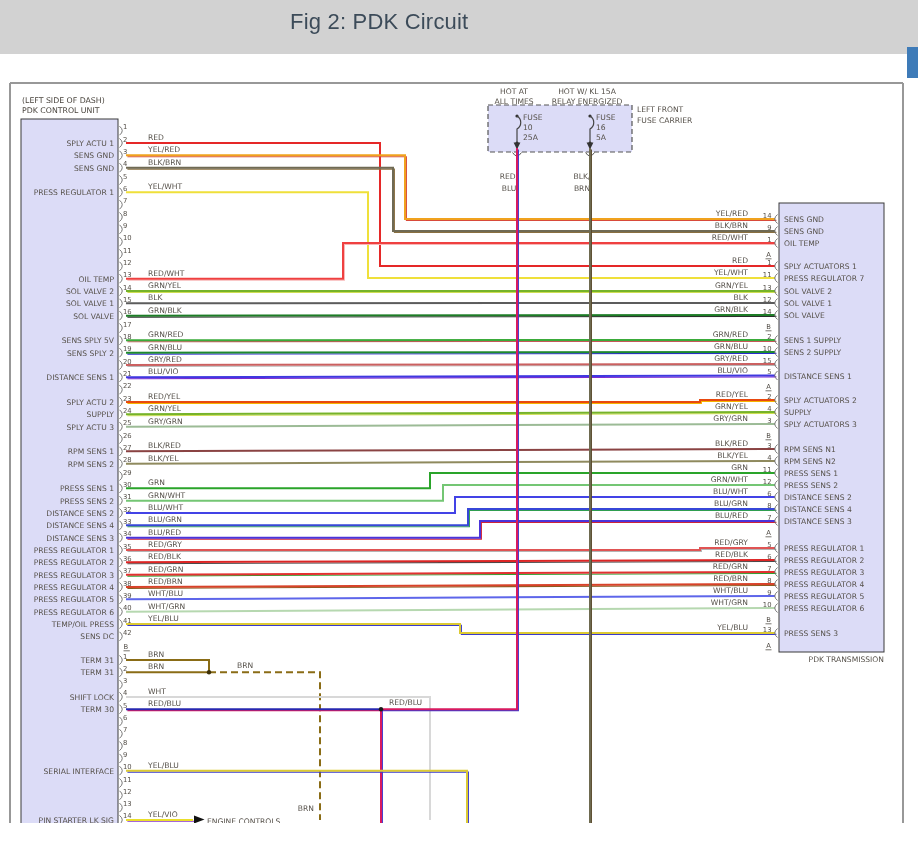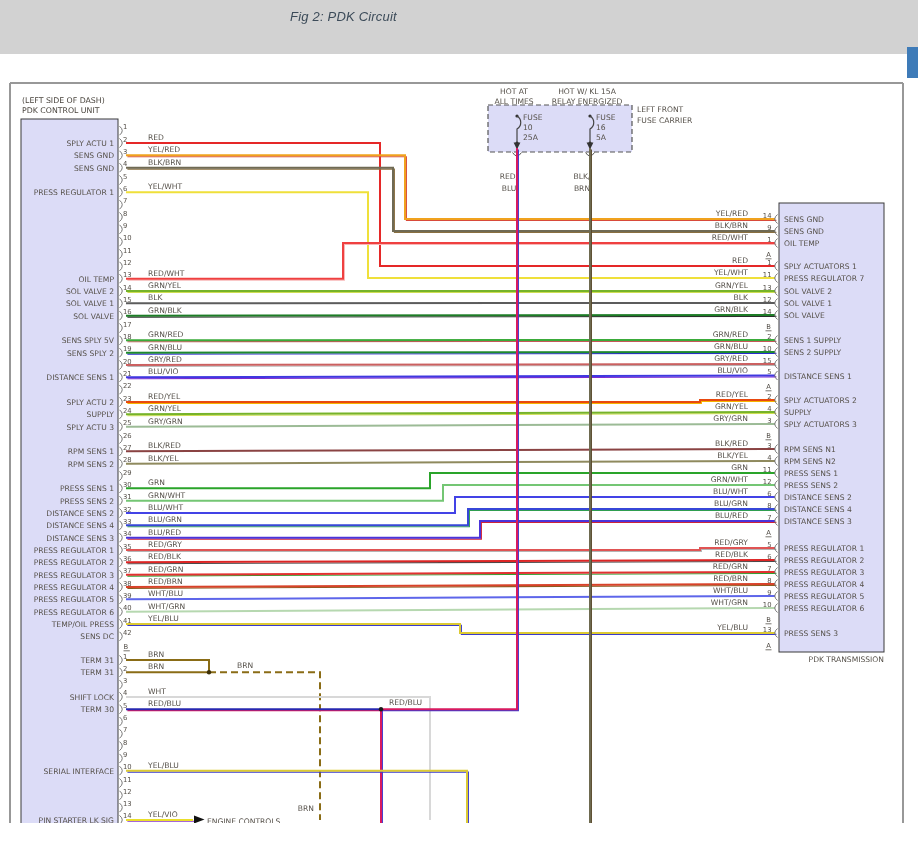--- a/index.html
+++ b/index.html
@@ -1,19 +1,19 @@
 <!DOCTYPE html>
 <html><head>
 <meta charset="utf-8">
 <style>
   html,body{margin:0;padding:0;background:#ffffff;}
   #page{position:relative;width:918px;height:850px;background:#fff;overflow:hidden;
         font-family:"Liberation Sans",sans-serif;}
   #titlebar{position:absolute;left:0;top:0;width:918px;height:54px;}
-  #titlebar .title{position:absolute;left:290px;top:9px;font-size:13px;letter-spacing:.2px;font-style:italic;}
+  #titlebar .title{position:absolute;left:290px;top:9px;font-size:22px;letter-spacing:.2px;}
   #thumb{position:absolute;width:11px;height:31px;left:907px;top:47px;}
   svg{position:absolute;left:0;top:0;}
   text{font-family:"DejaVu Sans",sans-serif;fill:#56514a;}
   .t{font-size:7.6px;}
   .n{font-size:6.8px;}
   .note{font-size:7.8px;fill:#4a453e;}
 </style>
 </head>
 <body>
 

